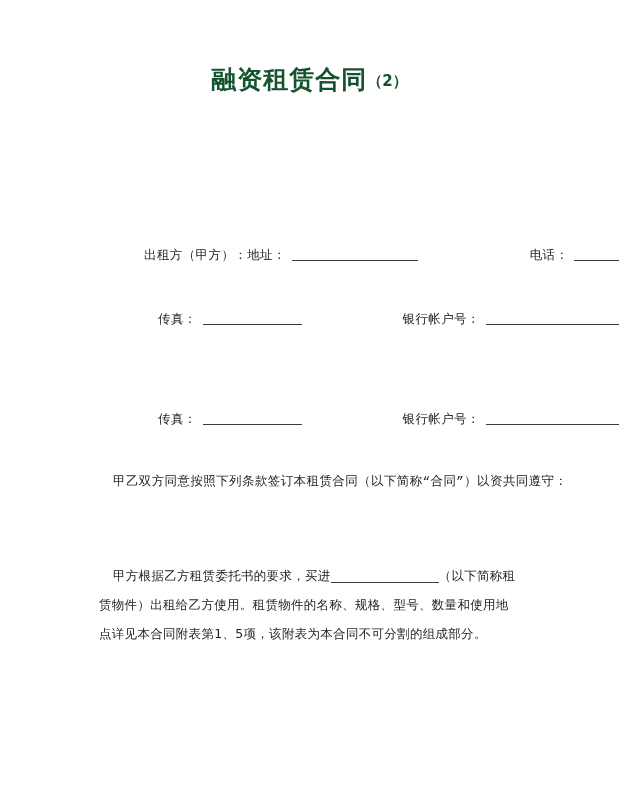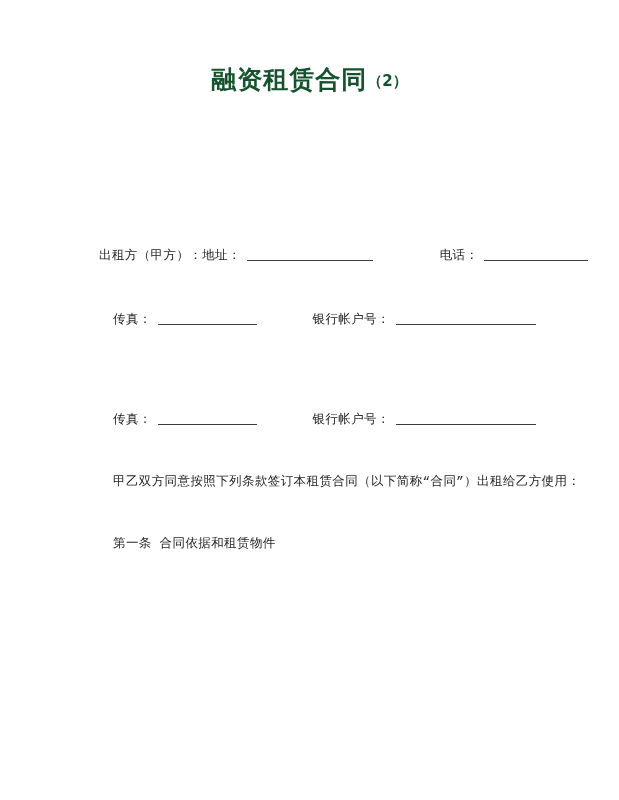--- a/index.html
+++ b/index.html
@@ -82,21 +82,21 @@
   }
   .field.addr   { width: 126px; margin-left: 6px; margin-right: 6px; }
   .field.phone  { width: 104px; margin-left: 6px; }
   .field.fax    { width: 99px;  margin-left: 6px; margin-right: 6px; }
   .field.bank   { width: 140px; margin-left: 6px; }
   .field.inline { width: 108px; margin: 0; vertical-align: -3px; }
 
   .gap-between { display: inline-block; width: 52px; }
   .gap-fax     { display: inline-block; width: 34px; }
 
-  .seg { white-space: nowrap; }
+  .seg { white-space: nowrap; margin-left: 45px; }
 </style>
 </head>
 <body>
 
 <div class="page">
 
   <div class="doc-title">
     <span>融资租赁合同</span><span class="title-suffix">（2）</span>
   </div>
 
@@ -128,23 +128,23 @@
     <div class="para indent">
       <span class="seg">
         <span>传真：</span><span class="field fax"></span>
       </span><span class="gap-fax"></span><span class="seg">
         <span>银行帐户号：</span><span class="field bank"></span>
       </span>
     </div>
 
     <div class="row-gap-md"></div>
 
-    <div class="para indent">甲乙双方同意按照下列条款签订本租赁合同（以下简称“合同”）出租给乙方使用：</div>
+    <div class="para indent">甲乙双方同意按照下列条款签订本租赁合同（以下简称“合同”）以资共同遵守：</div>
 
     <div class="row-gap-md"></div>
 
-    <div class="para indent">第一条  合同依据和租赁物件</div>
 
     <div class="row-gap-md"></div>
 
+    <div class="para wrap"><span>甲方根据乙方租赁委托书的要求，买进</span><span class="field inline"></span><span>（以下简称租赁物件）</span><span>出租给乙方使用。租赁物件的名称、规格、型号、数量和使用地点详见本合同附表第1、5项，该附表为本合同不可分割的组成部分。</span></div>
 
   </div>
 </div>
 
 </body></html>

